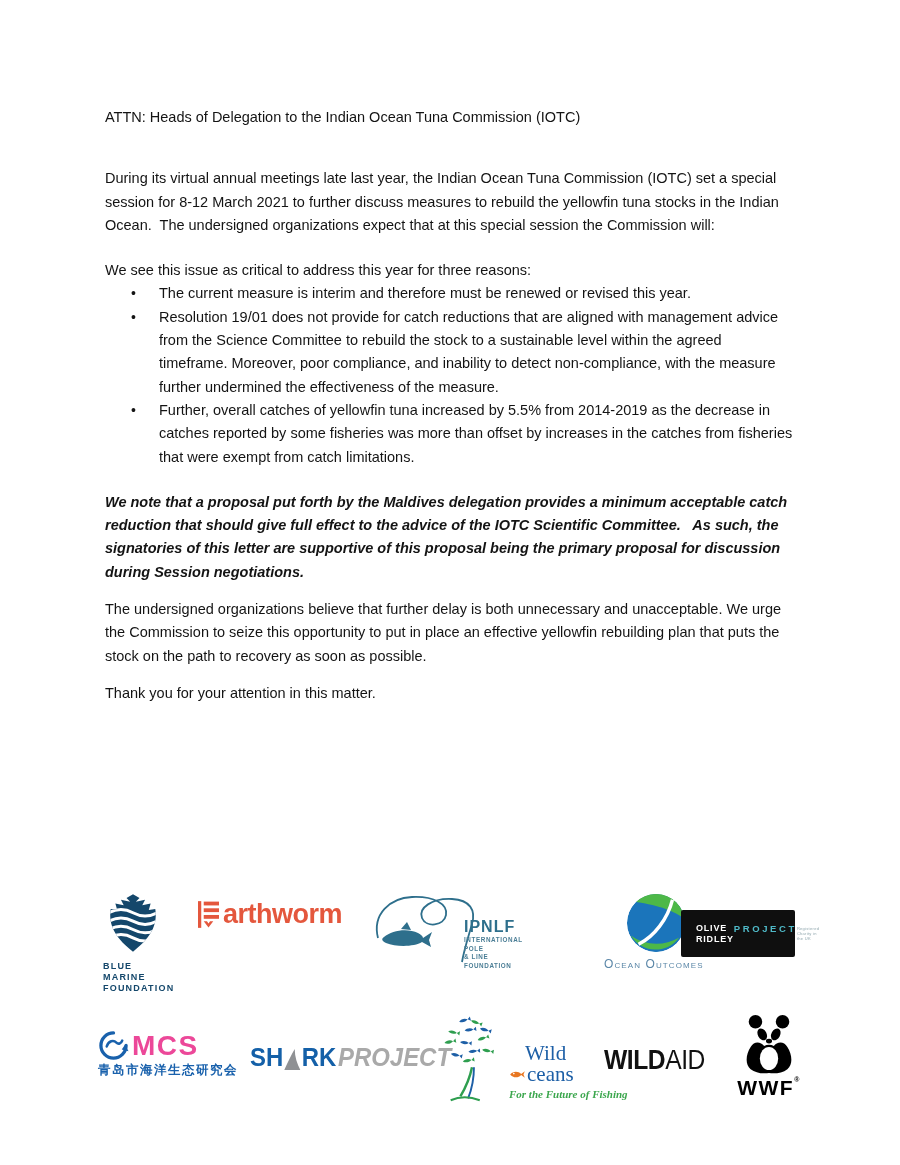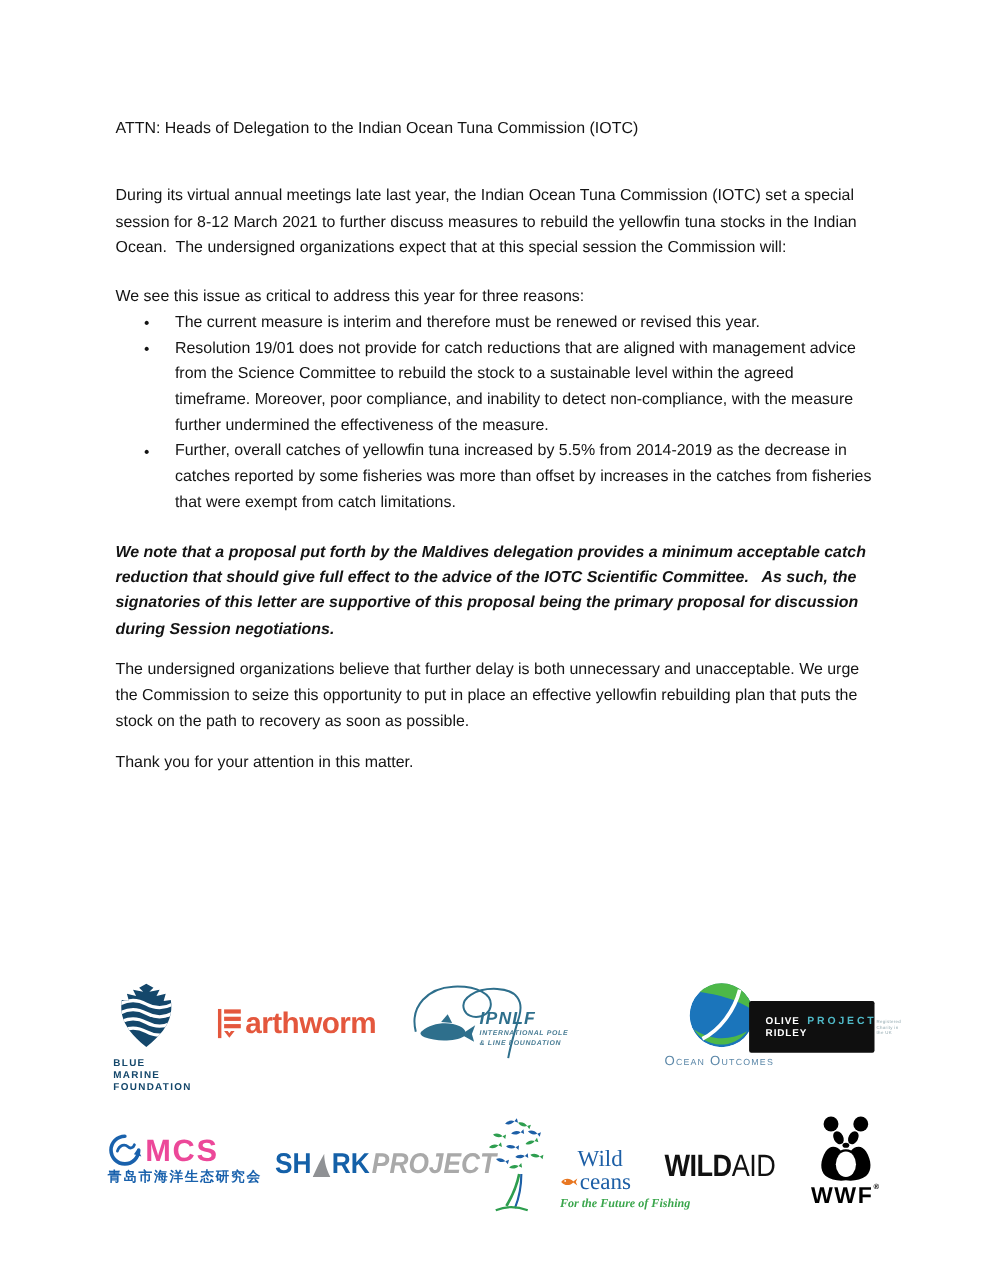--- a/index.html
+++ b/index.html
@@ -22,26 +22,26 @@
   .row1{top:886px;height:110px;}
   .row2{top:1012px;height:115px;}
   .logo{position:absolute;}
   
   .bmf{left:103px;top:6px;width:70px;}
   .bmf svg{display:block;margin-left:4px;}
   .bmf-text{margin-top:7px;font-size:9px;font-weight:800;letter-spacing:1.2px;
             line-height:11px;color:#14476b;}
   .bmf-text span{display:block;}
   
-  .ew{left:198px;top:30px;display:flex;align-items:center;gap:4px;}
+  .ew{left:198px;top:14px;display:flex;align-items:center;gap:4px;}
   .ew-text{font-size:27px;font-weight:800;color:#e4573d;letter-spacing:-0.5px;line-height:28px;}
   
   .ipnlf{left:368px;top:2px;width:152px;height:78px;}
   .ipnlf svg{position:absolute;left:0;top:0;}
-  .ipnlf-text{position:absolute;left:68px;top:30px;color:#2e6f8c;font-style:italic;}
+  .ipnlf-text{position:absolute;left:96px;top:30px;color:#2e6f8c;}
   .ipnlf-acr{font-size:16px;font-weight:800;letter-spacing:1px;line-height:18px;}
   .ipnlf-sub{font-size:6.3px;font-weight:700;letter-spacing:0.6px;line-height:8.5px;color:#4a7d95;}
   
   .oo{left:560px;top:6px;width:104px;text-align:left;margin-left:44px;}
   .oo svg{display:block;margin:0 auto;}
   .oo-text{margin-top:3px;font-variant:small-caps;font-size:12px;letter-spacing:1.1px;color:#5b87a8;}
   
   .orp{left:681px;top:24px;width:114px;height:47px;background:#0f0f0f;border-radius:2px;
        display:flex;align-items:center;gap:7px;padding:0 0 0 8px;box-sizing:border-box;}
   .orp-lines{display:flex;flex-direction:row;}

